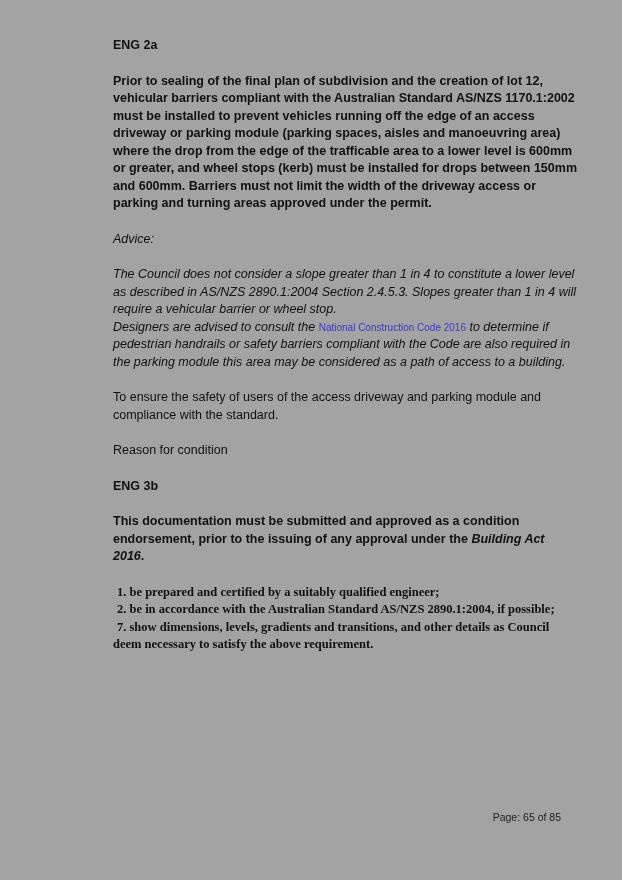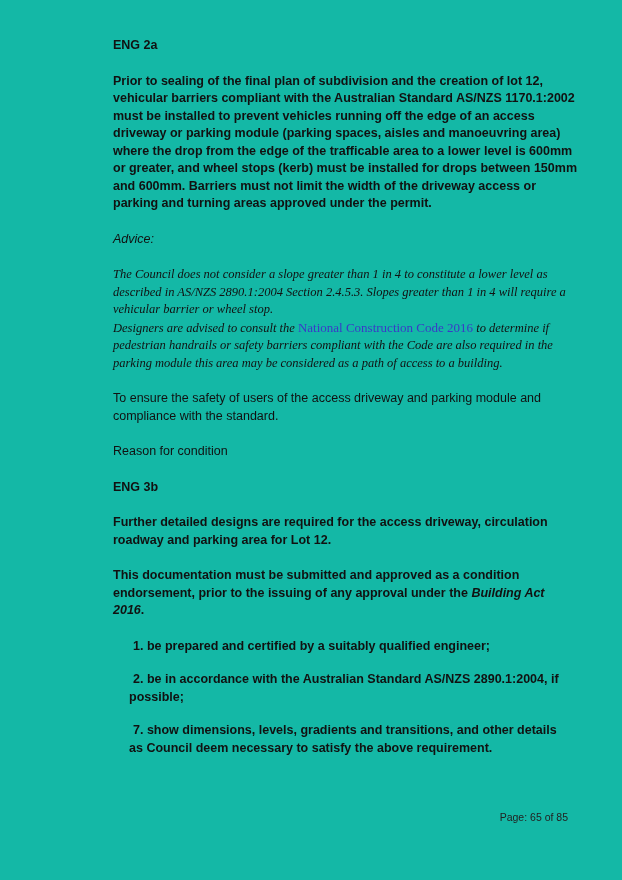--- a/index.html
+++ b/index.html
@@ -4,55 +4,56 @@
 <style>
   html, body {
     margin: 0;
     padding: 0;
     background: #ffffff;
   }
   .page {
     position: relative;
     width: 622px;
     height: 880px;
-    background: #14b8a6;
+    background: #a3a3a3;
     font-family: "Liberation Sans", "DejaVu Sans", sans-serif;
     color: #111111;
     overflow: hidden;
   }
   .content {
     position: absolute;
     left: 113px;
     top: 37px;
     width: 464px;
   }
   .block {
     font-size: 12.5px;
     line-height: 17.5px;
     margin: 0 0 18px 0;
   }
   .bold   { font-weight: bold; }
   .italic { font-style: italic; }
   .bold-italic { font-weight: bold; font-style: italic; }
-  .advice-group div { margin: 0; font-family: Liberation Serif, serif; }
+  .advice-group div { margin: 0; }
   .doc-link {
     color: #3a3ac8;
     font-style: normal;
-    font-size: 13px;
+    font-size: 10px;
     text-decoration: none;
     cursor: pointer;
   }
   .list-item {
     text-indent: 4px;
-    margin: 16px;
+    margin: 0;
+    font-family: Liberation Serif, serif;
   }
   .footer {
     position: absolute;
     top: 811px;
-    right: 54px;
+    right: 61px;
     font-size: 10.5px;
     color: #222222;
   }
 </style>
 </head>
 <body>
 
 <div class="page">
   <div class="content">
 
@@ -68,21 +69,20 @@
         <span class="italic">Designers are advised to consult the </span><span class="doc-link">National Construction Code 2016</span><span class="italic"> to determine if pedestrian handrails or safety barriers compliant with the Code are also required in the parking module this area may be considered as a path of access to a building.</span>
       </div>
     </div>
 
     <div class="block">To ensure the safety of users of the access driveway and parking module and compliance with the standard.</div>
 
     <div class="block">Reason for condition</div>
 
     <div class="block bold">ENG 3b</div>
 
-    <div class="block bold">Further detailed designs are required for the access driveway, circulation roadway and parking area for Lot 12.</div>
 
     <div class="block bold">
       <span>This documentation must be submitted and approved as a condition endorsement, prior to the issuing of any approval under the </span><span class="bold-italic">Building Act 2016</span><span>.</span>
     </div>
 
     <div class="block bold">
       <div class="list-item">1. be prepared and certified by a suitably qualified engineer;</div>
       <div class="list-item">2. be in accordance with the Australian Standard AS/NZS 2890.1:2004, if possible;</div>
       <div class="list-item">7. show dimensions, levels, gradients and transitions, and other details as Council deem necessary to satisfy the above requirement.</div>
     </div>

